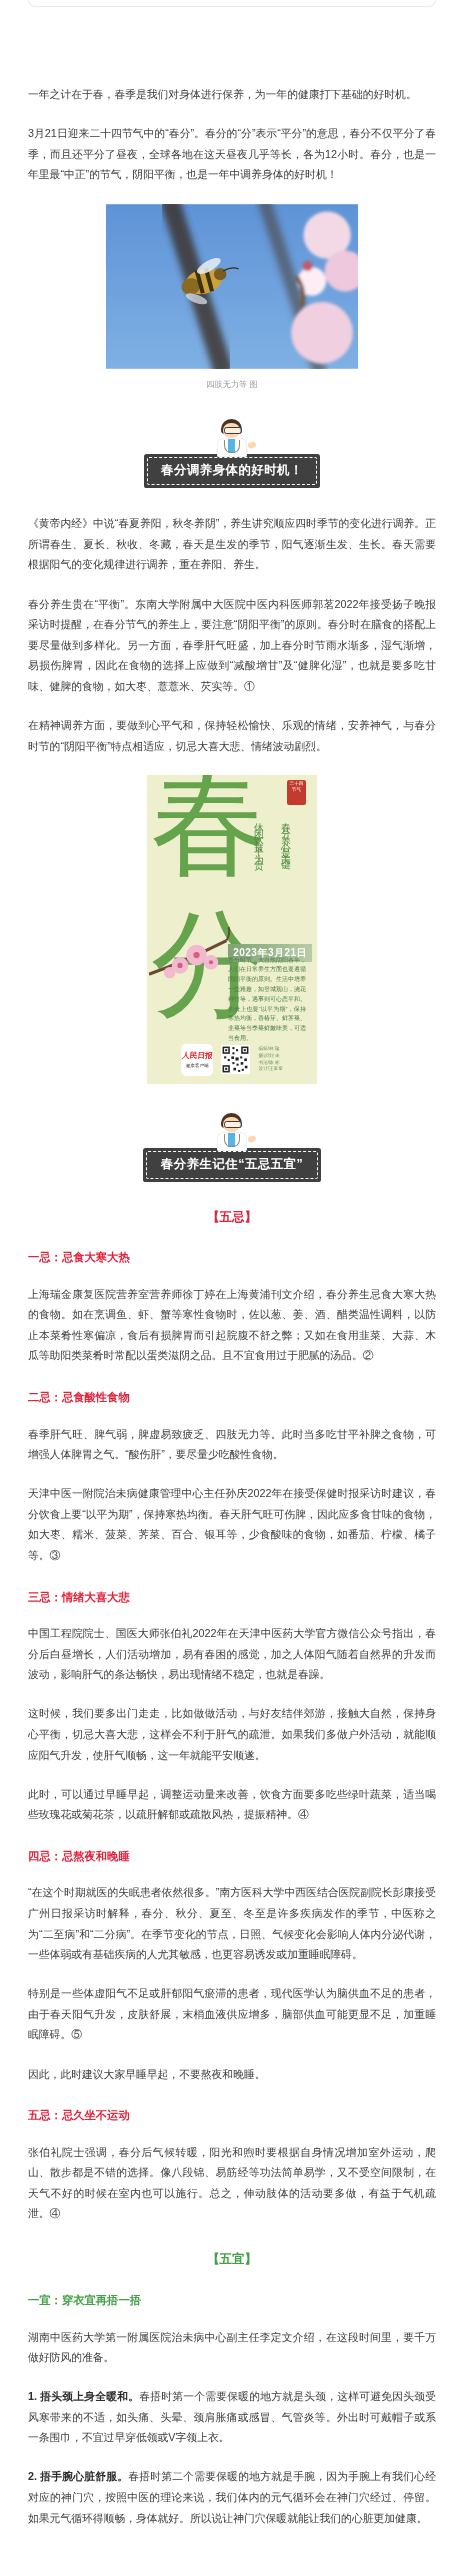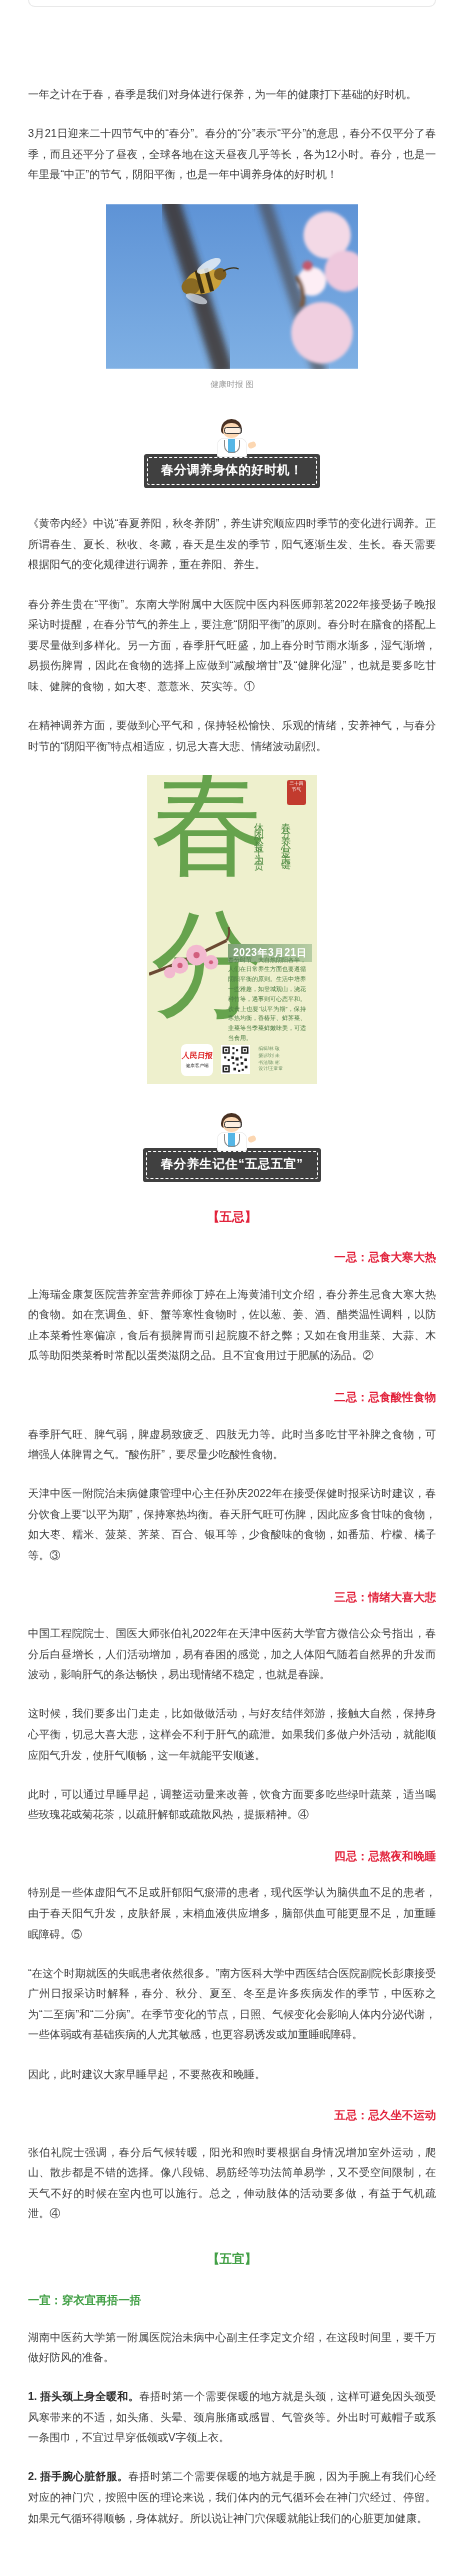--- a/index.html
+++ b/index.html
@@ -19,21 +19,21 @@
   .doc-glasses{position:absolute;left:15.5px;top:8.2px;width:15.5px;height:5.2px;border:1.5px solid #3c3c3c;border-radius:2.6px;background:rgba(255,255,255,.6);}
   .doc-coat{position:absolute;left:8.2px;top:19.6px;width:30px;height:18.5px;background:#fff;border-radius:7.2px 7.2px 2.1px 2.1px;box-shadow:0 0 0 0.5px #e4e4e4 inset;}
   .doc-shirt{position:absolute;left:19.6px;top:20.6px;width:7.2px;height:13.4px;background:#55b6e6;}
   .doc-steth{position:absolute;left:15.5px;top:21.6px;width:14.4px;height:11.3px;border:1px solid #8a8a8a;border-top:none;border-radius:0 0 7.2px 7.2px;}
   .doc-hand{position:absolute;left:39px;top:23px;width:8.2px;height:6.2px;background:#fcd7b2;border-radius:4.1px;transform:rotate(-20deg);}
   .badge{display:inline-block;position:relative;background:#404040;border-radius:2.6px;padding:8.8px 17.5px;}
   .badge .dash{position:absolute;left:3.1px;right:3.1px;top:3.1px;bottom:3.1px;border:1px dashed #fff;border-radius:2.1px;}
   .badge .label{position:relative;color:#fff;font-weight:bold;font-size:12.4px;letter-spacing:0.5px;}
   .h-center-red{text-align:center;color:#e2233c;font-size:12.4px;font-weight:bold;margin:27px 0 20.6px;}
   .h-center-green{text-align:center;color:#43a047;font-size:12.4px;font-weight:bold;margin:27px 0 25px;}
-  .h-red{color:#e2233c;font-size:11.3px;font-weight:bold;margin:24px 0 18.5px;text-align:right;}
+  .h-red{color:#e2233c;font-size:11.3px;font-weight:bold;margin:24px 0 18.5px;}
   .h-green{color:#43a047;font-size:11.3px;font-weight:bold;margin:24px 0 18.5px;font-family:Liberation Serif, serif;}
   
   .poster{position:relative;width:170px;height:309px;margin:7.2px auto 5.2px;background:#eef0cd;overflow:hidden;}
   .poster .bigchar{position:absolute;left:4.1px;width:103px;color:#5f9f47;font-family:"DejaVu Serif",serif;font-size:116px;line-height:1;text-align:center;opacity:.95;}
   .poster .c1{top:-9.3px;}
   .poster .c2{top:131px;}
   .poster .seal{position:absolute;right:11.3px;top:5.2px;width:18.5px;height:25px;background:#c23b2e;border-radius:2.1px;color:#fff;font-size:4.6px;line-height:5.7px;text-align:center;padding:1.5px 1px;box-sizing:border-box;}
   .poster .vcol{position:absolute;top:40px;writing-mode:vertical-rl;font-size:9.8px;letter-spacing:6.2px;color:#4d8a41;}
   .poster .vinner{right:25px;}
   .poster .vouter{right:52px;}
@@ -87,21 +87,21 @@
         <ellipse cx="165" cy="160" rx="18" ry="16" fill="#8a6a22" transform="rotate(-15 165 160)"></ellipse>
         <rect x="178" y="128" width="8" height="46" fill="#3c2f12" transform="rotate(-15 182 150)"></rect>
         <rect x="196" y="124" width="8" height="46" fill="#3c2f12" transform="rotate(-15 200 146)"></rect>
         <circle cx="222" cy="136" r="12" fill="#7c5c1e"></circle>
         <path d="M228,130 q18,-10 30,-4" stroke="#3c2f12" stroke-width="2.5" fill="none"></path>
         <ellipse cx="200" cy="120" rx="26" ry="10" fill="#e8eef5" opacity=".85" transform="rotate(-30 200 120)"></ellipse>
         <ellipse cx="176" cy="184" rx="22" ry="8" fill="#dfe7f0" opacity=".7" transform="rotate(20 176 184)"></ellipse>
       </g>
     </svg>
   </div>
-  <div class="caption">健康时报 图</div>
+  <div class="caption">四肢无力等 图</div>
 
   <div class="badge-block">
     <div class="avatar-wrap">
       <div class="doc-avatar">
         <div class="doc-hair"></div>
           <div class="doc-face"></div>
           <div class="doc-glasses"></div>
         <div class="doc-coat"></div>
           <div class="doc-shirt"></div>
           <div class="doc-steth"></div>
@@ -215,22 +215,22 @@
   <div class="h-red">二忌：忌食酸性食物</div>
   <p class="body">春季肝气旺、脾气弱，脾虚易致疲乏、四肢无力等。此时当多吃甘平补脾之食物，可增强人体脾胃之气。“酸伤肝”，要尽量少吃酸性食物。</p>
   <p class="body">天津中医一附院治未病健康管理中心主任孙庆2022年在接受保健时报采访时建议，春分饮食上要“以平为期”，保持寒热均衡。春天肝气旺可伤脾，因此应多食甘味的食物，如大枣、糯米、菠菜、荠菜、百合、银耳等，少食酸味的食物，如番茄、柠檬、橘子等。③</p>
 
   <div class="h-red">三忌：情绪大喜大悲</div>
   <p class="body">中国工程院院士、国医大师张伯礼2022年在天津中医药大学官方微信公众号指出，春分后白昼增长，人们活动增加，易有春困的感觉，加之人体阳气随着自然界的升发而波动，影响肝气的条达畅快，易出现情绪不稳定，也就是春躁。</p>
   <p class="body">这时候，我们要多出门走走，比如做做活动，与好友结伴郊游，接触大自然，保持身心平衡，切忌大喜大悲，这样会不利于肝气的疏泄。如果我们多做户外活动，就能顺应阳气升发，使肝气顺畅，这一年就能平安顺遂。</p>
   <p class="body">此时，可以通过早睡早起，调整运动量来改善，饮食方面要多吃些绿叶蔬菜，适当喝些玫瑰花或菊花茶，以疏肝解郁或疏散风热，提振精神。④</p>
 
   <div class="h-red">四忌：忌熬夜和晚睡</div>
+  <p class="body">“在这个时期就医的失眠患者依然很多。”南方医科大学中西医结合医院副院长彭康接受广州日报采访时解释，春分、秋分、夏至、冬至是许多疾病发作的季节，中医称之为“二至病”和“二分病”。在季节变化的节点，日照、气候变化会影响人体内分泌代谢，一些体弱或有基础疾病的人尤其敏感，也更容易诱发或加重睡眠障碍。</p>
   <p class="body">特别是一些体虚阳气不足或肝郁阳气瘀滞的患者，现代医学认为脑供血不足的患者，由于春天阳气升发，皮肤舒展，末梢血液供应增多，脑部供血可能更显不足，加重睡眠障碍。⑤</p>
-  <p class="body">“在这个时期就医的失眠患者依然很多。”南方医科大学中西医结合医院副院长彭康接受广州日报采访时解释，春分、秋分、夏至、冬至是许多疾病发作的季节，中医称之为“二至病”和“二分病”。在季节变化的节点，日照、气候变化会影响人体内分泌代谢，一些体弱或有基础疾病的人尤其敏感，也更容易诱发或加重睡眠障碍。</p>
   <p class="body">因此，此时建议大家早睡早起，不要熬夜和晚睡。</p>
 
   <div class="h-red">五忌：忌久坐不运动</div>
   <p class="body">张伯礼院士强调，春分后气候转暖，阳光和煦时要根据自身情况增加室外运动，爬山、散步都是不错的选择。像八段锦、易筋经等功法简单易学，又不受空间限制，在天气不好的时候在室内也可以施行。总之，伸动肢体的活动要多做，有益于气机疏泄。④</p>
 
   <div class="h-center-green">【五宜】</div>
 
   <div class="h-green">一宜：穿衣宜再捂一捂</div>
   <p class="body"><b class="lead"></b><span>湖南中医药大学第一附属医院治未病中心副主任李定文介绍，在这段时间里，要千万做好防风的准备。</span></p>
   <p class="body"><b class="lead">1. 捂头颈上身全暖和。</b><span>春捂时第一个需要保暖的地方就是头颈，这样可避免因头颈受风寒带来的不适，如头痛、头晕、颈肩胀痛或感冒、气管炎等。外出时可戴帽子或系一条围巾，不宜过早穿低领或V字领上衣。</span></p>

